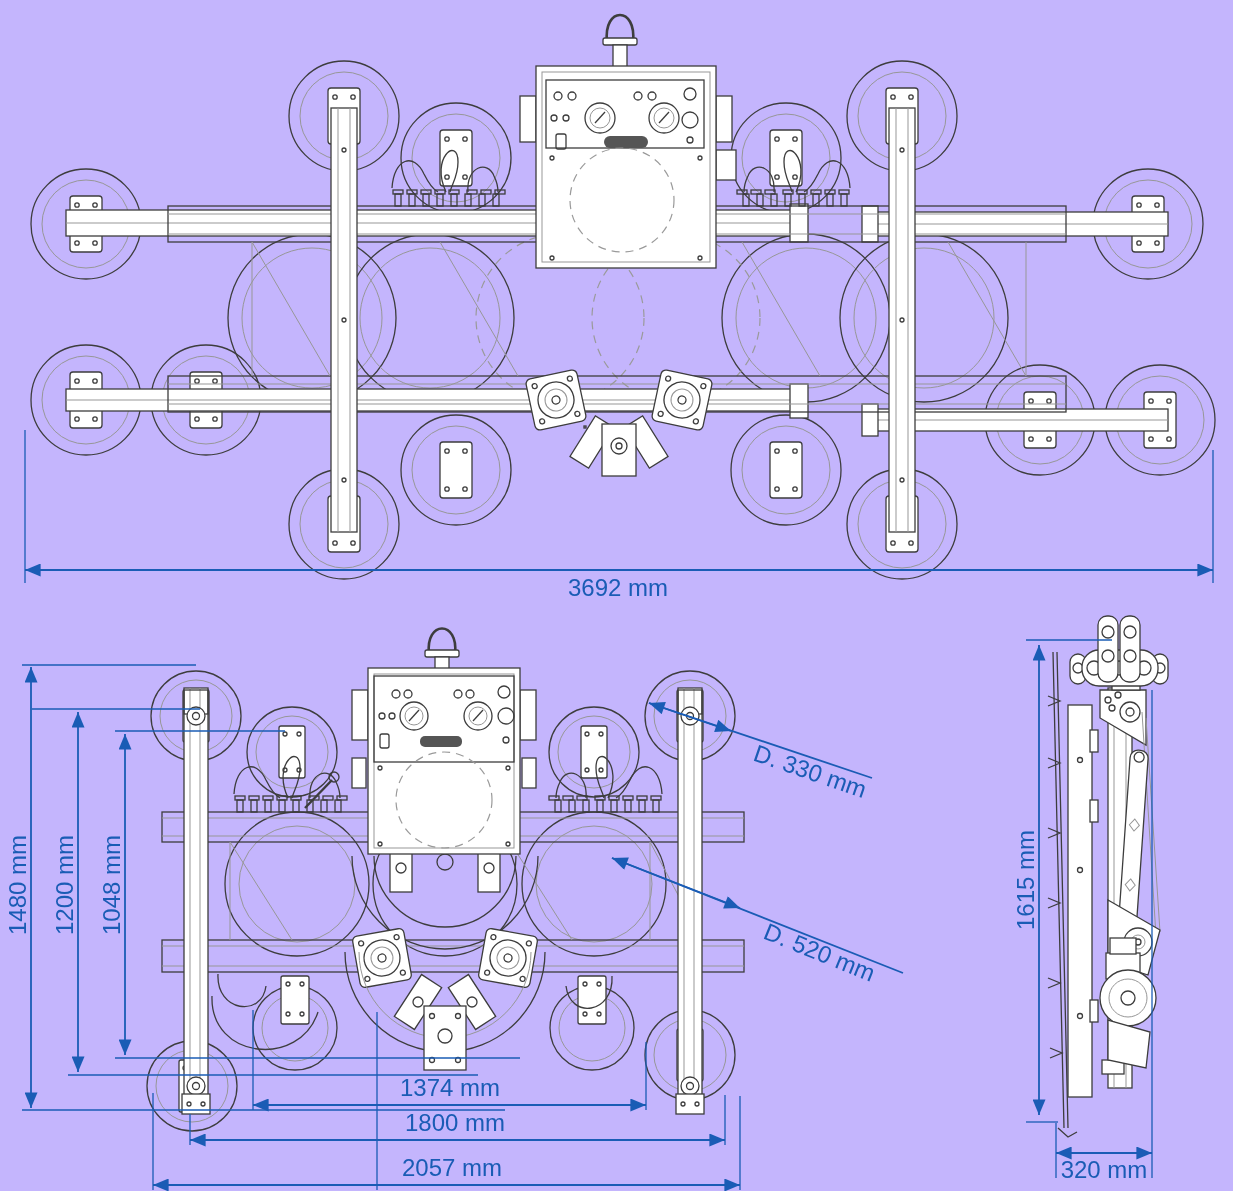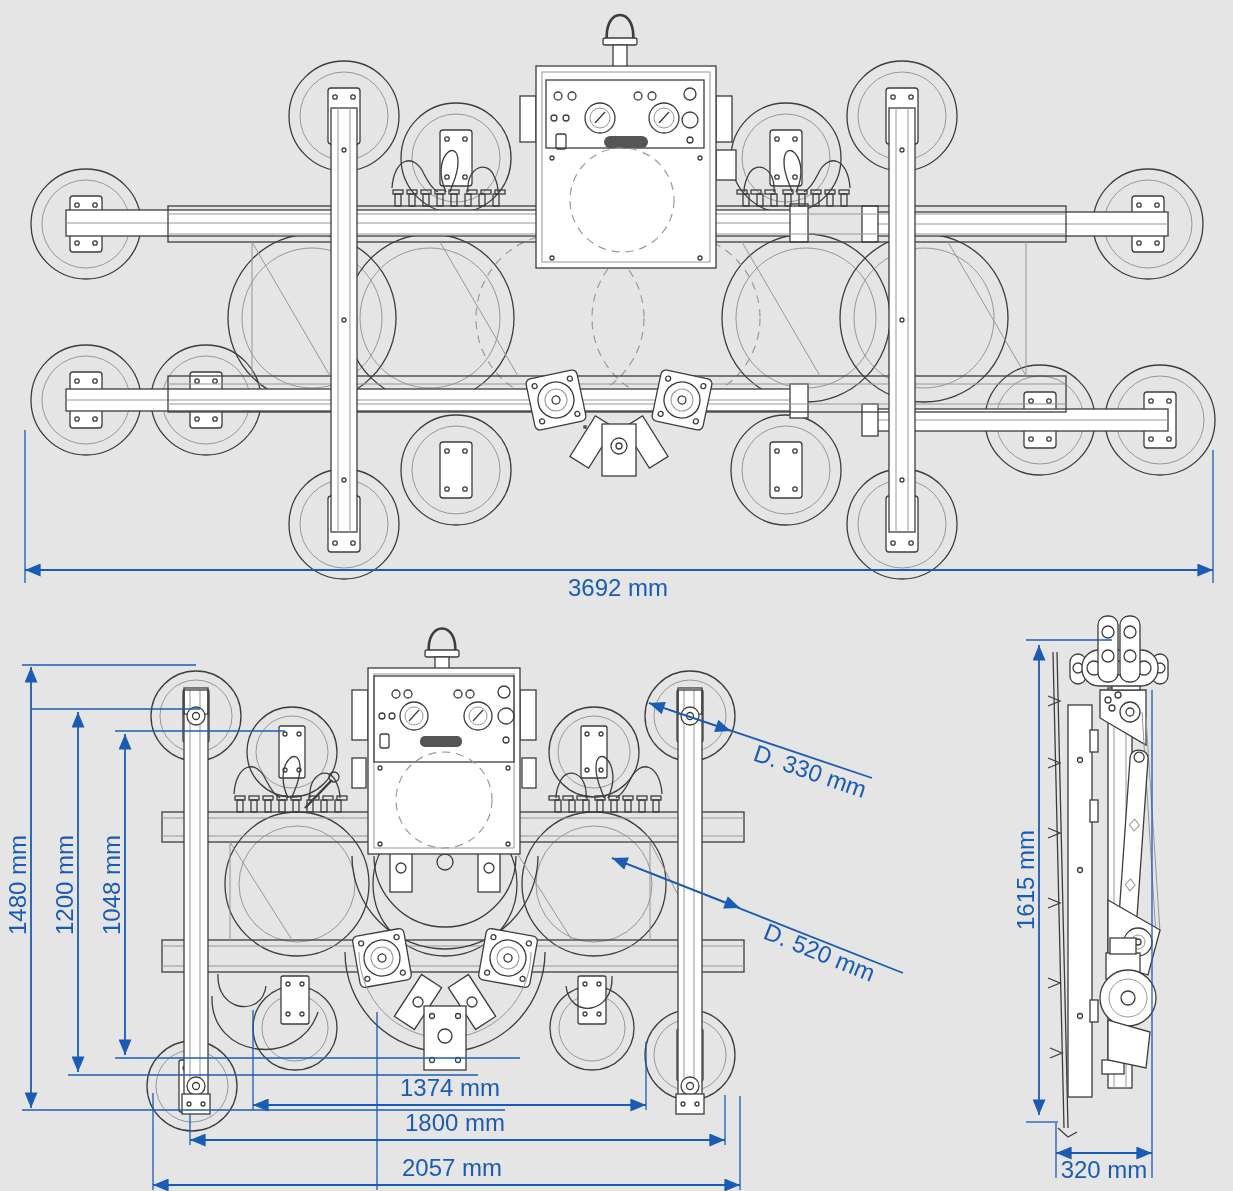--- a/index.html
+++ b/index.html
@@ -1,16 +1,16 @@
 <!DOCTYPE html>
 <html><head>
 <meta charset="utf-8">
 <style>
   html,body{margin:0;padding:0;background:#fff;}
-  .canvas{position:relative;width:1233px;height:1191px;background:#e5e5e5;overflow:hidden;
+  .canvas{position:relative;width:1233px;height:1191px;background:#c4b5fd;overflow:hidden;
           font-family:"Liberation Sans",sans-serif;}
   svg{position:absolute;left:0;top:0;}
   
   .k  {stroke:#3d3d3d;fill:none;stroke-width:1.3;}
   .kf {stroke:#3d3d3d;fill:#ffffff;stroke-width:1.3;}
   .kl {stroke:#979797;fill:none;stroke-width:1;}
   .kd {stroke:#9a9a9a;fill:none;stroke-width:1.2;stroke-dasharray:8 6;}
   .sol{fill:#555;stroke:none;}
   
   .dim {stroke:#1a5cb5;fill:none;stroke-width:1.8;}

